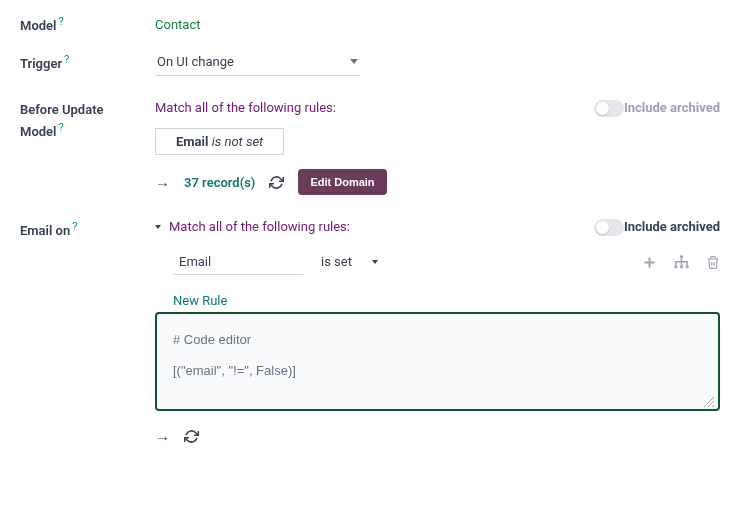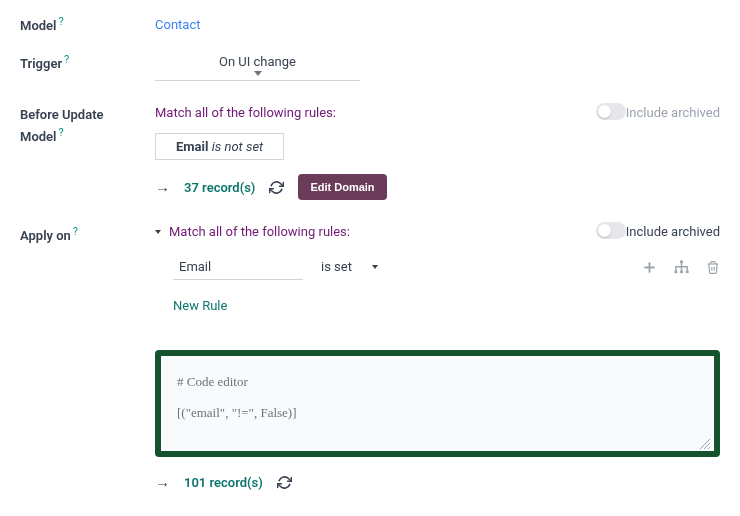--- a/index.html
+++ b/index.html
@@ -30,30 +30,30 @@
   .help {
     color: #0d9488;
     font-size: 11px;
     vertical-align: super;
     margin-left: 2px;
     cursor: help;
   }
   .val-col {
     flex: 1;
   }
-  .model-val { color: #3b82f6; padding-top: 2px; }
+  .model-val { color: #15803d; padding-top: 2px; }
   .trigger-select {
     display: inline-flex;
     align-items: center;
+    gap: 42px;
     border-bottom: 1px solid #d1d5db;
     padding: 2px 2px 4px 2px;
     min-width: 205px;
     justify-content: space-between;
     cursor: pointer;
-    flex-direction: column;
   }
   .caret {
     display: inline-block;
     width: 0; height: 0;
     border-left: 4px solid transparent;
     border-right: 4px solid transparent;
     border-top: 5px solid #6b7280;
   }
   .caret-sm {
     display: inline-block;
@@ -88,22 +88,23 @@
   }
   .hint em { font-style: italic; }
   .match-header {
     display: flex;
     align-items: center;
     justify-content: space-between;
   }
   .match-text { color: #701a75; }
   .toggle-wrap {
     display: inline-flex;
-    align-items: flex-start;
+    align-items: center;
     gap: 0;
+    font-weight: bold;
   }
   .toggle {
     width: 30px;
     height: 17px;
     border-radius: 10px;
     background: #e5e7eb;
     position: relative;
     cursor: pointer;
   }
   .toggle::after {
@@ -191,26 +192,26 @@
   }
   .rule-actions span { cursor: pointer; }
   .newrule {
     color: #0f766e;
     margin-top: 16px;
     margin-left: 18px;
     cursor: pointer;
     display: inline-block;
   }
   .codebox {
-    margin-top: 34px;
-    border: 6px solid #14532d;
+    margin-top: 1px;
+    border: 2px solid #14532d;
     background: #f9fafb;
     border-radius: 4px;
     padding: 14px 16px 26px 16px;
-    font-family: Liberation Serif, serif;
+    font-family: Liberation Sans, sans-serif;
     font-size: 13px;
     color: #6b7280;
     line-height: 1.9;
     position: relative;
   }
   .codebox .resize {
     position: absolute;
     right: 4px;
     bottom: 2px;
     width: 10px; height: 10px;
@@ -269,21 +270,21 @@
             <path d="M3.51 9a9 9 0 0 1 14.85-3.36L23 10M1 14l4.64 4.36A9 9 0 0 0 20.49 15"></path>
           </svg>
       </span>
       <button class="btn">Edit Domain</button>
     </div>
   </div>
 </div>
 
 <div class="row" style="margin-bottom:18px">
   <div class="lbl-col">
-    <span class="lbl">Apply on</span><span class="help">?</span>
+    <span class="lbl">Email on</span><span class="help">?</span>
   </div>
   <div class="val-col">
     <div class="apply-header">
       <span class="apply-header-left">
         <span class="caret-sm"></span>
         <span class="match-text">Match all of the following rules:</span>
       </span>
       <span class="toggle-wrap">
         <span class="toggle"></span>
         <span class="toggle-label">Include archived</span>
@@ -328,21 +329,20 @@
       <div style="margin-top:6px">[("email", "!=", False)]</div>
       <div class="resize">
         <svg width="10" height="10" viewBox="0 0 10 10">
             <path d="M0 10 L10 0 M4 10 L10 4 M8 10 L10 8" stroke="#9ca3af" stroke-width="1"></path>
           </svg>
       </div>
     </div>
 
     <div class="result-row">
       <span class="arrow-right">→</span>
-      <span class="records-link">101 record(s)</span>
       <span class="refresh-icon">
         <svg class="ico" width="15" height="15" viewBox="0 0 24 24" fill="none" stroke="#374151" stroke-width="2.5" stroke-linecap="round" stroke-linejoin="round">
             <polyline points="23 4 23 10 17 10"></polyline>
             <polyline points="1 20 1 14 7 14"></polyline>
             <path d="M3.51 9a9 9 0 0 1 14.85-3.36L23 10M1 14l4.64 4.36A9 9 0 0 0 20.49 15"></path>
           </svg>
       </span>
     </div>
   </div>
 </div>

